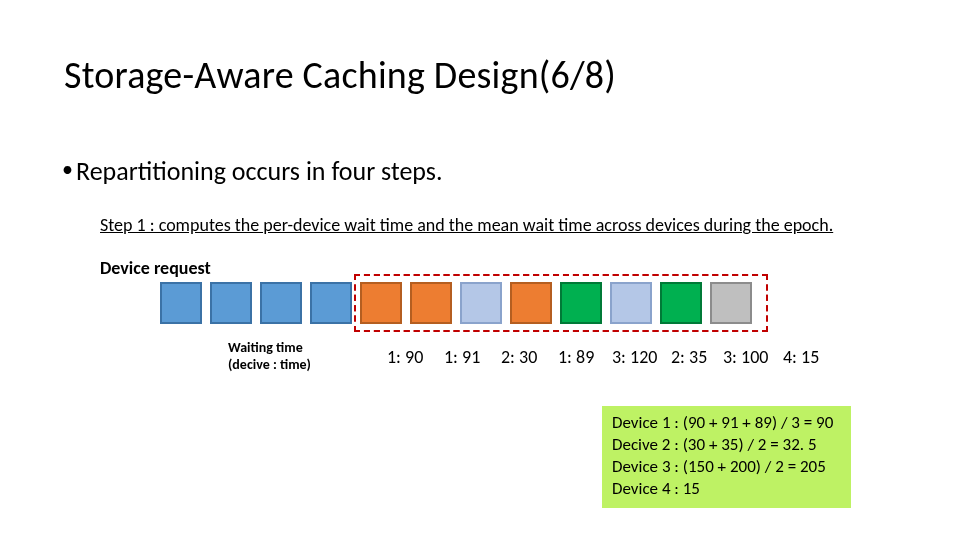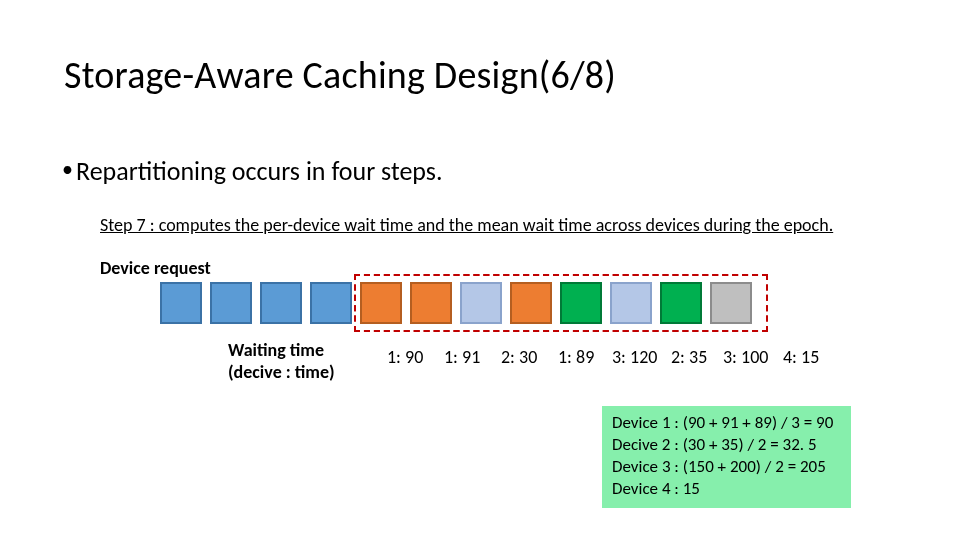--- a/index.html
+++ b/index.html
@@ -76,52 +76,52 @@
     position: absolute;
     border: 2px dashed #c00000;
     box-sizing: border-box;
     height: 58px;
     top: 274px;
   }
   .waiting-label {
     position: absolute;
     left: 228px;
     top: 340px;
-    font-size: 18px;
+    font-size: 14px;
     font-weight: 600;
     line-height: 1.2;
   }
   .waiting-values {
     position: absolute;
     top: 346px;
     font-size: 18px;
     font-weight: 400;
     white-space: nowrap;
     margin-left: 7px;
   }
   .avg-box {
     position: absolute;
     left: 602px;
     top: 406px;
     padding: 6px 18px 8px 10px;
-    background: #86efac;
+    background: #bef264;
     font-size: 17px;
     line-height: 1.3;
   }
 </style>
 </head>
 <body>
 
 <div class="slide">
 
   <div class="title">Storage-Aware Caching Design(6/8)</div>
 
   <div class="bullet-row">Repartitioning occurs in four steps.</div>
 
-  <div class="step-label">Step 7 : computes the per-device wait time and the mean wait time across devices during the epoch.</div>
+  <div class="step-label">Step 1 : computes the per-device wait time and the mean wait time across devices during the epoch.</div>
 
   <div class="device-request-label">Device request</div>
 
   <div class="block-row" id="block-row">
       <div class="block c-blue"></div>
       <div class="block c-blue"></div>
       <div class="block c-blue"></div>
       <div class="block c-blue"></div>
       <div class="block c-orange"></div>
       <div class="block c-orange"></div>

